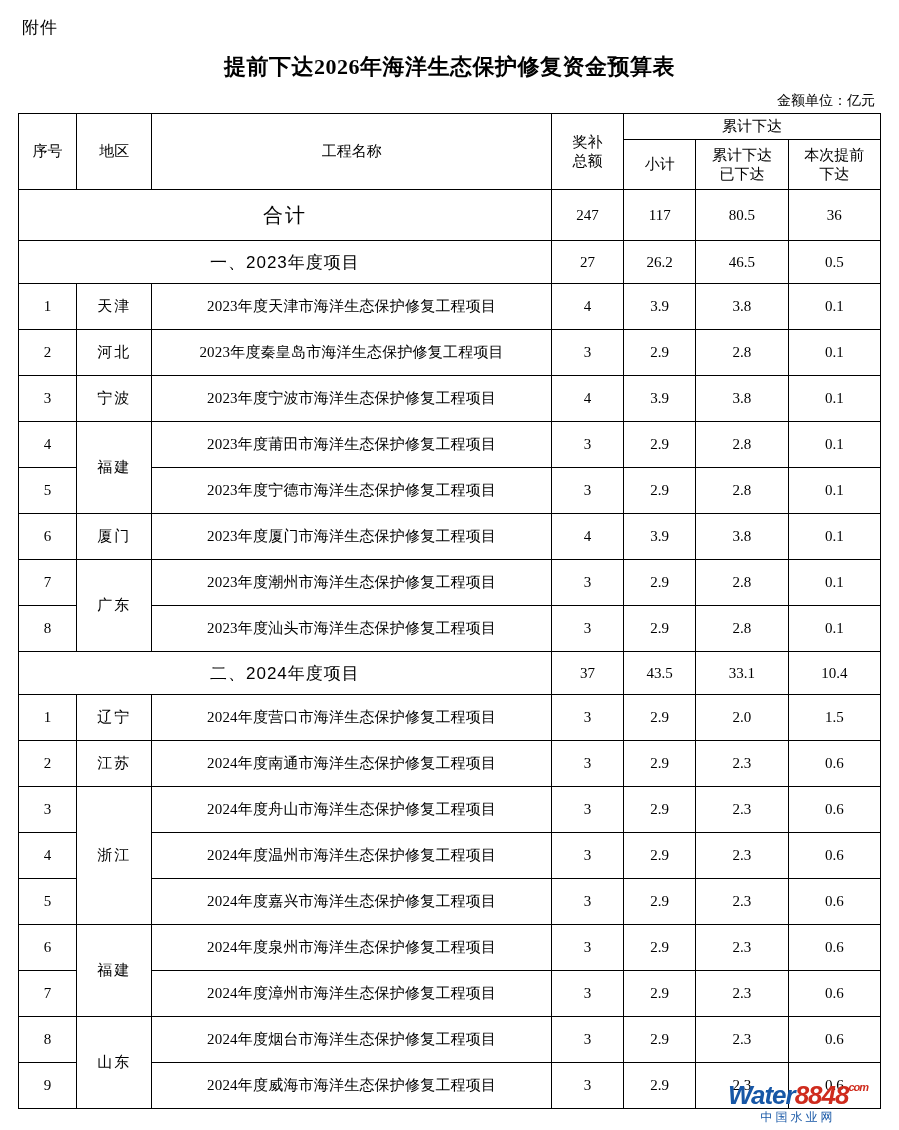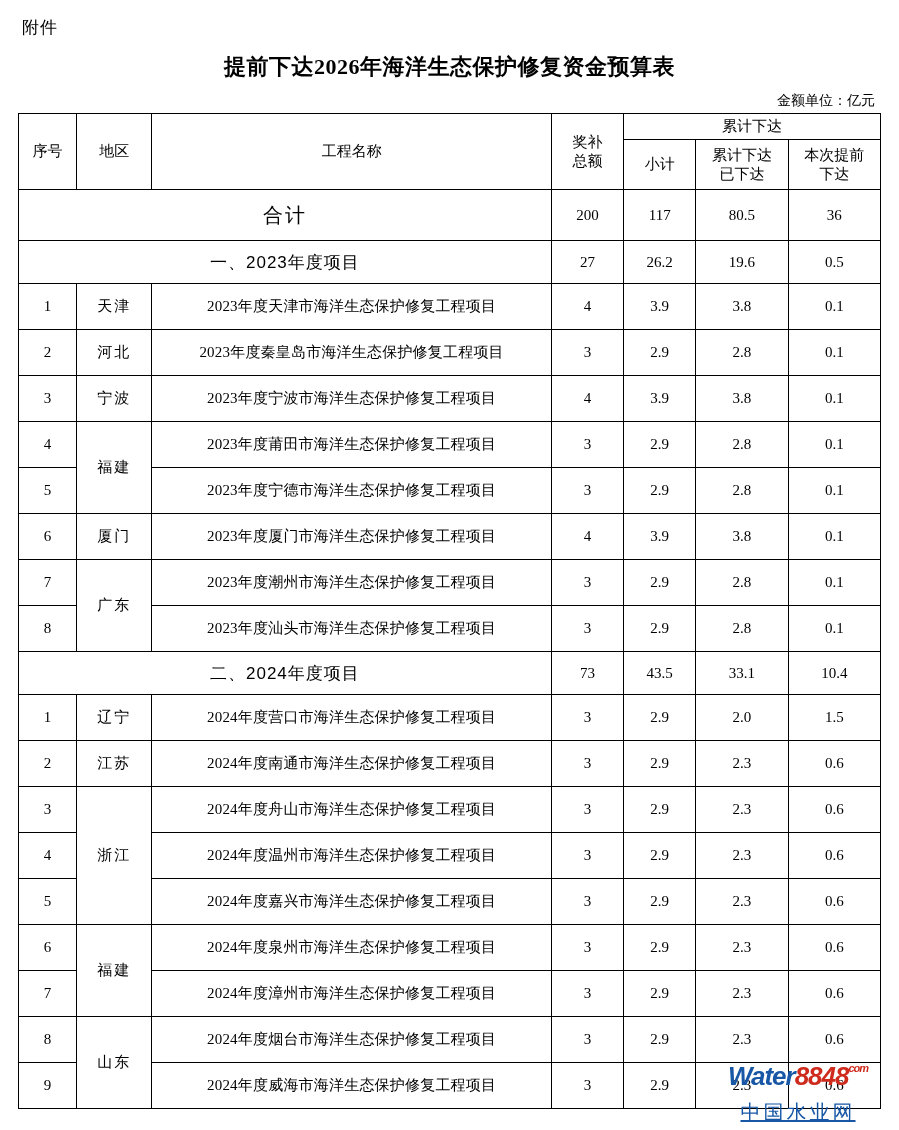--- a/index.html
+++ b/index.html
@@ -119,25 +119,24 @@
     font-weight: bold;
     font-style: italic;
     color: #1757a6;
     line-height: 1;
     letter-spacing: -1px;
   }
   .wm-top .wm-red { color: #cf2b1d; }
   .wm-top .wm-sup { font-size: 11px; vertical-align: top; color: #cf2b1d; }
   .wm-bot {
     font-family: "Liberation Sans", sans-serif;
-    font-size: 20px;
+    font-size: 12px;
     color: #1757a6;
     letter-spacing: 3px;
-    margin-top: 10px;
-    text-decoration: underline;
+    margin-top: 1px;
   }
 </style>
 </head>
 <body>
 
 <div class="attach-label">附件</div>
 <div class="doc-title">提前下达2026年海洋生态保护修复资金预算表</div>
 <div class="unit-note">金额单位：亿元</div>
 
 <div class="table-wrap">
@@ -170,30 +169,30 @@
         </td>
         <td>
           <div>本次提前</div>
           <div>下达</div>
         </td>
       </tr>
     </thead>
     <tbody id="table-body">
         <tr class="sum-row">
           <td class="sum-label" colspan="3">合计</td>
-          <td>200</td>
+          <td>247</td>
           <td>117</td>
           <td>80.5</td>
           <td>36</td>
         </tr>
         <tr class="sec-row">
           <td class="sec-label" colspan="3">一、2023年度项目</td>
           <td>27</td>
           <td>26.2</td>
-          <td>19.6</td>
+          <td>46.5</td>
           <td>0.5</td>
         </tr>
         <tr class="row-h">
           <td class="idx">1</td>
           <td class="reg" rowspan="1">天津</td>
           <td class="proj">2023年度天津市海洋生态保护修复工程项目</td>
           <td class="num">4</td>
           <td class="num">3.9</td>
           <td class="num">3.8</td>
           <td class="num">0.1</td>
@@ -254,21 +253,21 @@
         <tr class="row-h">
           <td class="idx">8</td>
           <td class="proj">2023年度汕头市海洋生态保护修复工程项目</td>
           <td class="num">3</td>
           <td class="num">2.9</td>
           <td class="num">2.8</td>
           <td class="num">0.1</td>
         </tr>
         <tr class="sec-row">
           <td class="sec-label" colspan="3">二、2024年度项目</td>
-          <td>73</td>
+          <td>37</td>
           <td>43.5</td>
           <td>33.1</td>
           <td>10.4</td>
         </tr>
         <tr class="row-h">
           <td class="idx">1</td>
           <td class="reg" rowspan="1">辽宁</td>
           <td class="proj">2024年度营口市海洋生态保护修复工程项目</td>
           <td class="num">3</td>
           <td class="num">2.9</td>

